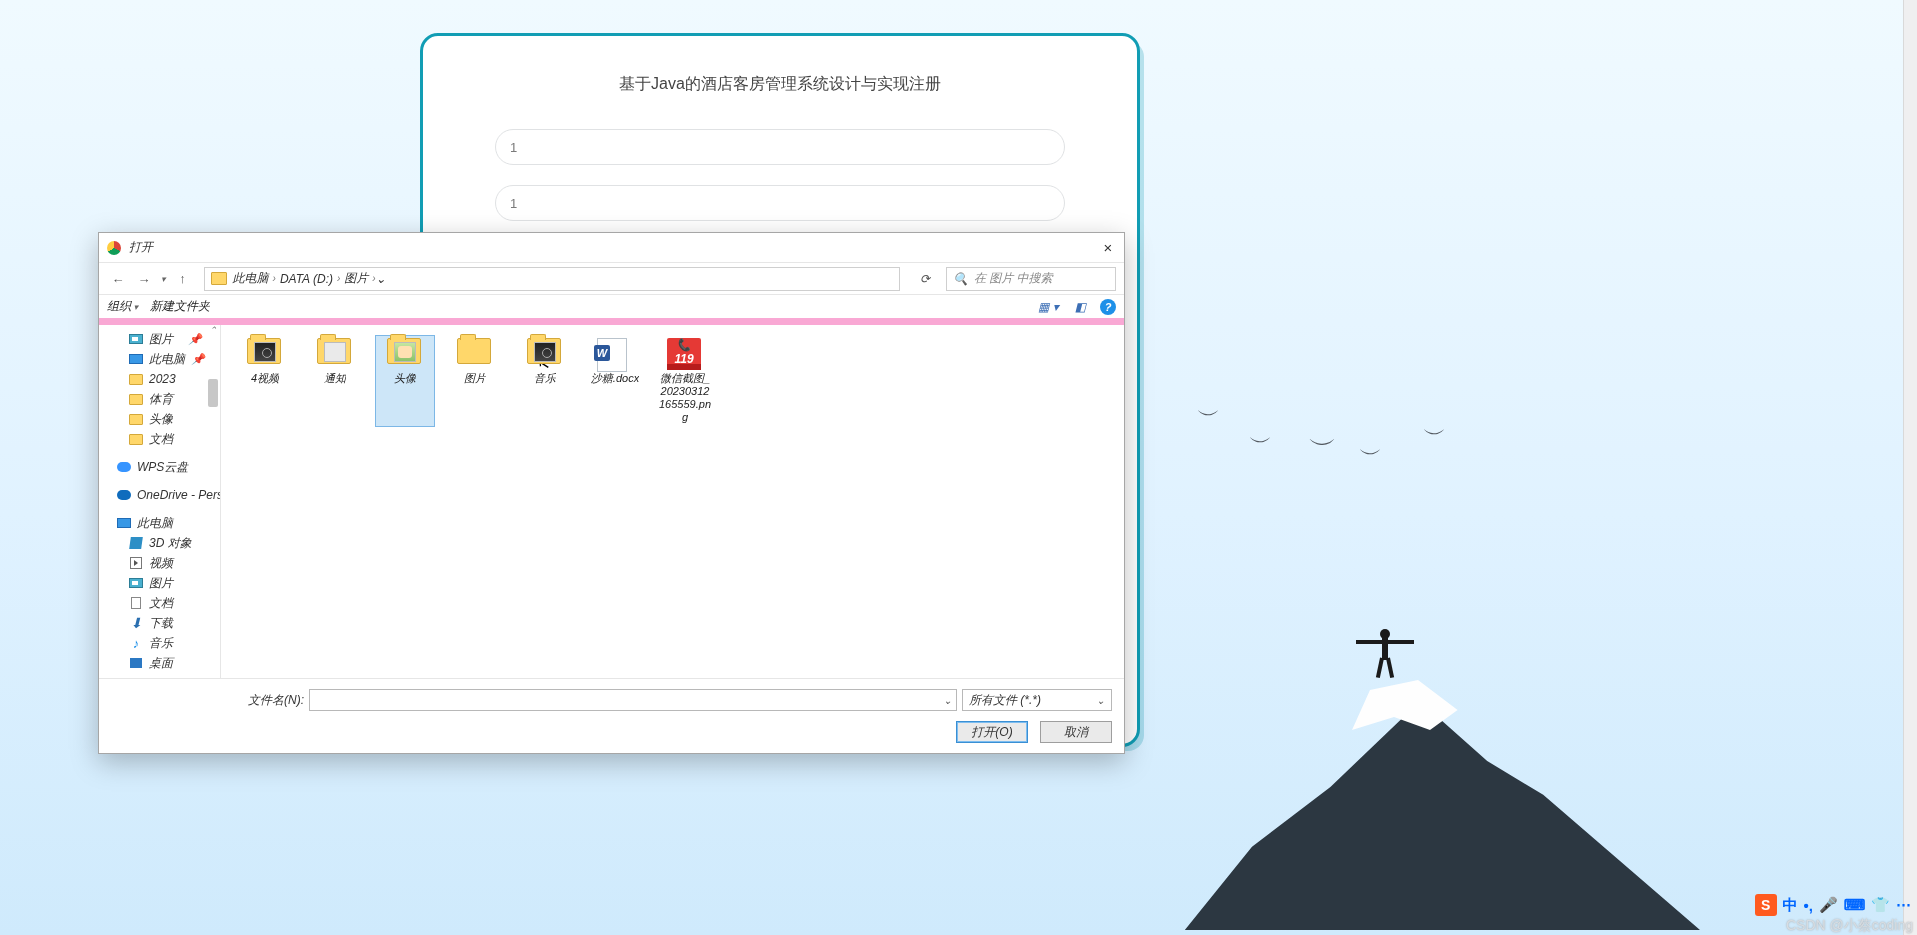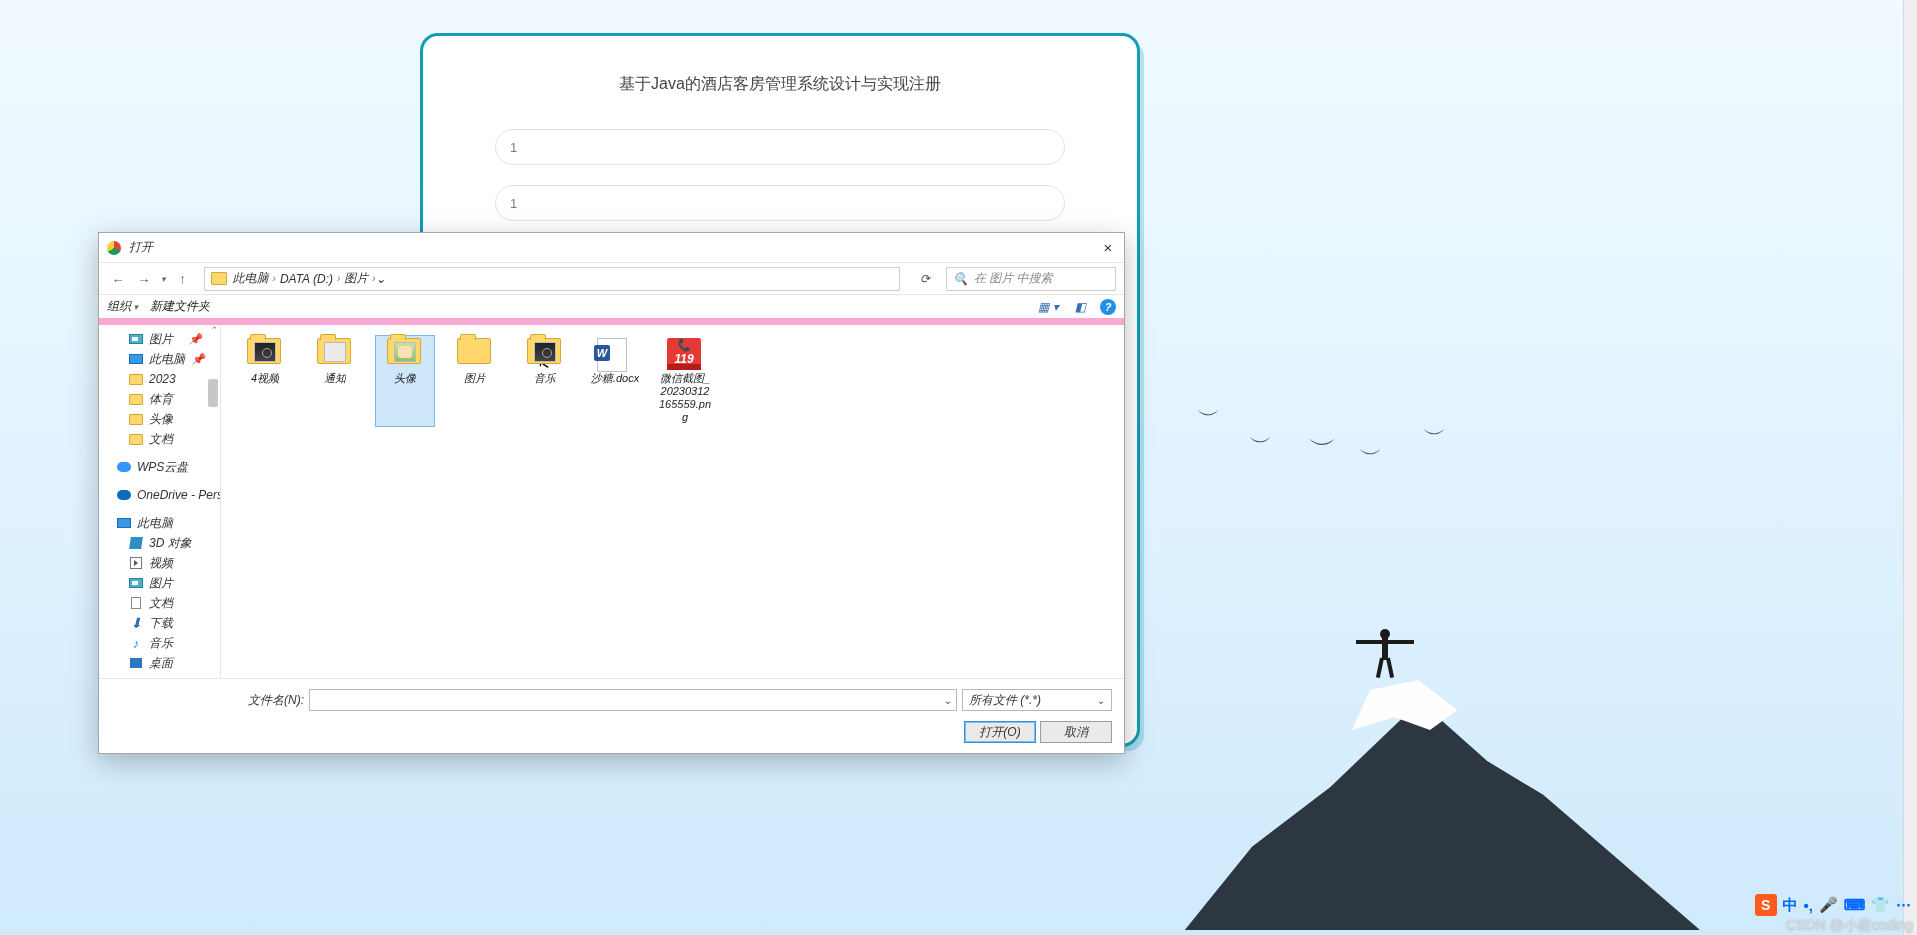--- a/index.html
+++ b/index.html
@@ -183,21 +183,21 @@
     position:absolute; left: 315px; top:30px; font-size:16px; color:#000; transform: rotate(-20deg);
   }
 
   .dlg-footer { border-top:1px solid #e6e6e6; padding: 10px 12px; display:flex; flex-direction:column; gap:10px; align-items:flex-end;}
   .fn-row { display:flex; align-items:center; gap:5px; width:100%; justify-content:flex-end;}
   .fn-row .fn-label{}
   .fn-row .fn-input{ width:648px; height:22px; border:1px solid #b8b8b8; background:#fff; display:flex; align-items:center; padding:0 4px;}
   .fn-row .fn-input .dd-arrow{ margin-left:auto; color:#555; font-size:10px;}
   .fn-row .fn-filter{ width:150px; height:22px; border:1px solid #b8b8b8; display:flex; align-items:center; padding:0 6px;}
   .fn-row .fn-filter .dd-arrow{ margin-left:auto; color:#555; font-size:10px;}
-  .btn-row { display:flex; gap:4px;justify-content:center;}
+  .btn-row { display:flex; gap:12px;justify-content:center;}
   .btn-row .btn { width:72px; height:22px; border:1px solid #9e9e9e; background:#eaeaea; display:flex; align-items:center; justify-content:center;}
   .btn-row .btn.primary { border:1px solid #3a8fd3; box-shadow: inset 0 0 0 1px #7dbdf0;}
 </style>
 </head>
 <body>
 
 <span class="bird b1">︶</span>
 <span class="bird b2">︶</span>
 <span class="bird b3">︶</span>
 <span class="bird b4">︶</span>

